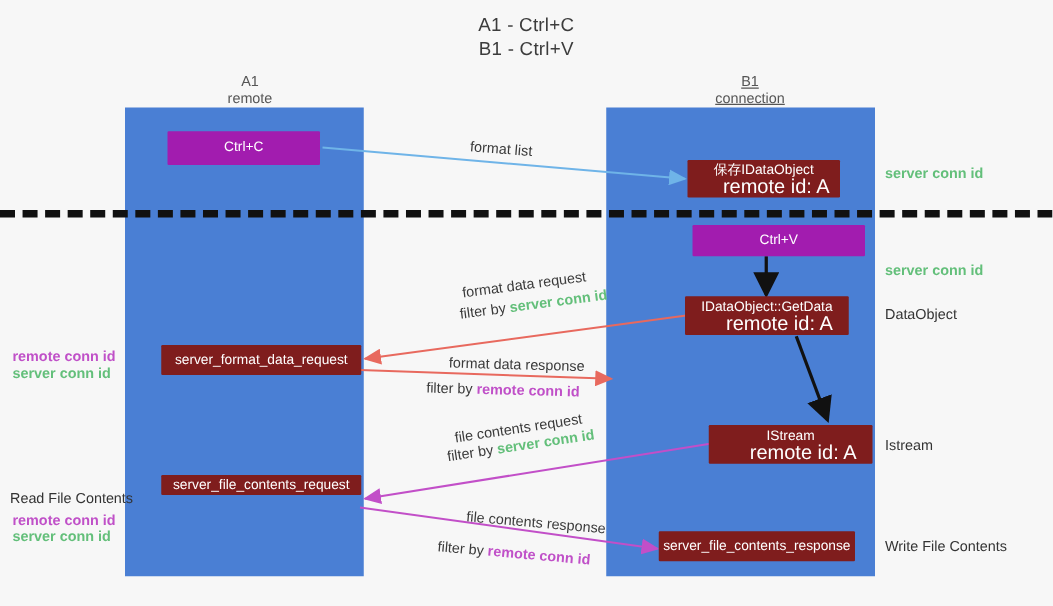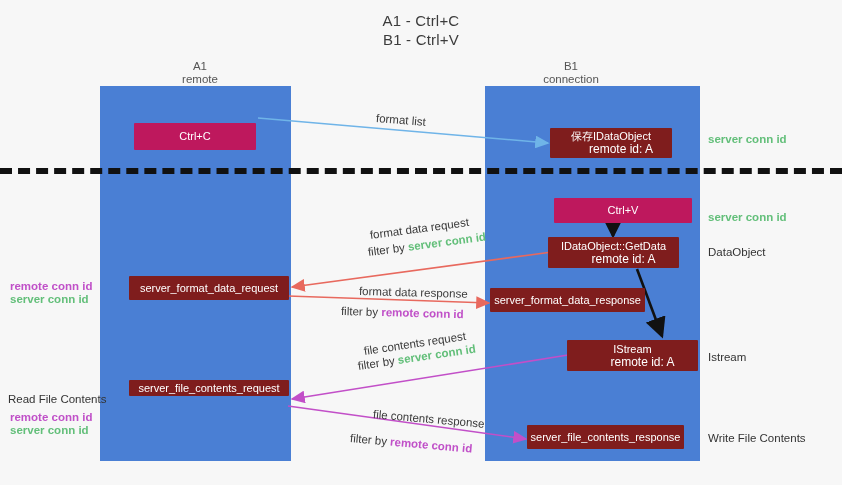--- a/index.html
+++ b/index.html
@@ -42,23 +42,23 @@
     display: flex;
     flex-direction: column;
     align-items: center;
     justify-content: center;
     color: #ffffff;
     font-size: 11px;
     line-height: 13px;
     text-align: center;
     border-radius: 1px;
   }
-  .box.green { background: #be185d; margin-top: 18px; }
+  .box.green { background: #a21caf; }
   .box.orange { background: #7f1d1d; }
-  .box .l2 { font-size: 12px; margin-left: 20px; }
+  .box .l2 { font-size: 16px; margin-left: 20px; }
 
   .divider {
     position: absolute;
     left: 0;
     top: 168px;
     width: 842px;
     height: 0;
     border-top: 6px dashed #111111;
   }
 
@@ -96,21 +96,21 @@
 
 <div id="canvas">
 
   <div class="title-line" style="top:12px;">A1 - Ctrl+C</div>
   <div class="title-line" style="top:31px;">B1 - Ctrl+V</div>
 
   <div class="col-head" style="left:140px; top:60px; width:120px;">
     <div>A1</div>
     <div>remote</div>
   </div>
-  <div class="col-head" style="left:506px; top:60px; width:130px;">
+  <div class="col-head" style="left:535px; top:60px; width:130px;text-decoration:underline;">
     <div>B1</div>
     <div>connection</div>
   </div>
 
   <div class="lane" style="left:100px; top:86px; width:191px; height:375px;"></div>
   <div class="lane" style="left:485px; top:86px; width:215px; height:375px;"></div>
 
   <svg class="arrows">
     <defs>
       <marker id="ah-blue" markerWidth="9" markerHeight="8" refX="8" refY="4" orient="auto">
@@ -164,23 +164,20 @@
 
   <div class="box orange" style="left:567px; top:340px; width:131px; height:31px;">
     <div>IStream</div>
     <div class="l2">remote id: A</div>
   </div>
 
   <div class="box orange" style="left:129px; top:276px; width:160px; height:24px;">
     <div>server_format_data_request</div>
   </div>
 
-  <div class="box orange" style="left:490px; top:288px; width:155px; height:24px;">
-    <div>server_format_data_response</div>
-  </div>
 
   <div class="box orange" style="left:129px; top:380px; width:160px; height:16px;">
     <div>server_file_contents_request</div>
   </div>
 
   <div class="box orange" style="left:527px; top:425px; width:157px; height:24px;text-align:center;">
     <div>server_file_contents_response</div>
   </div>
 
   <div class="side-label green-txt" style="left:708px; top:132px;">server conn id</div>

